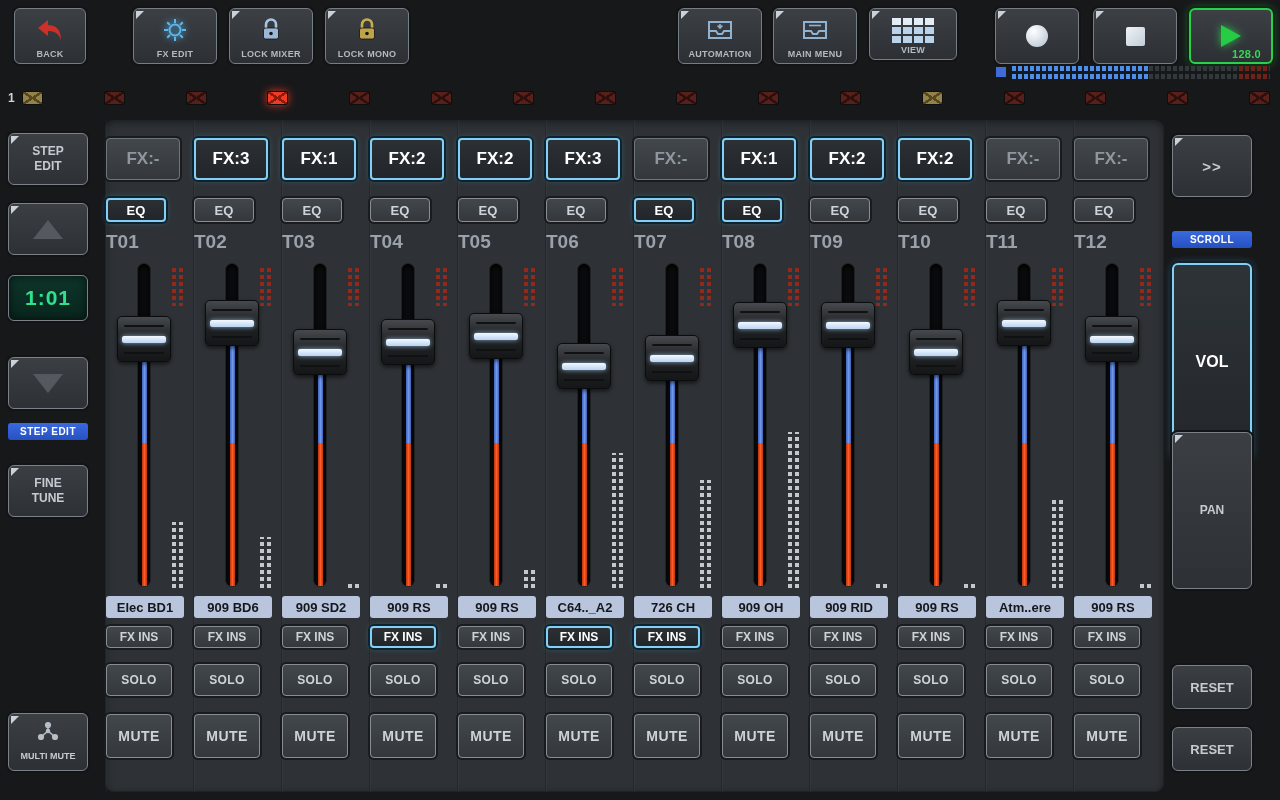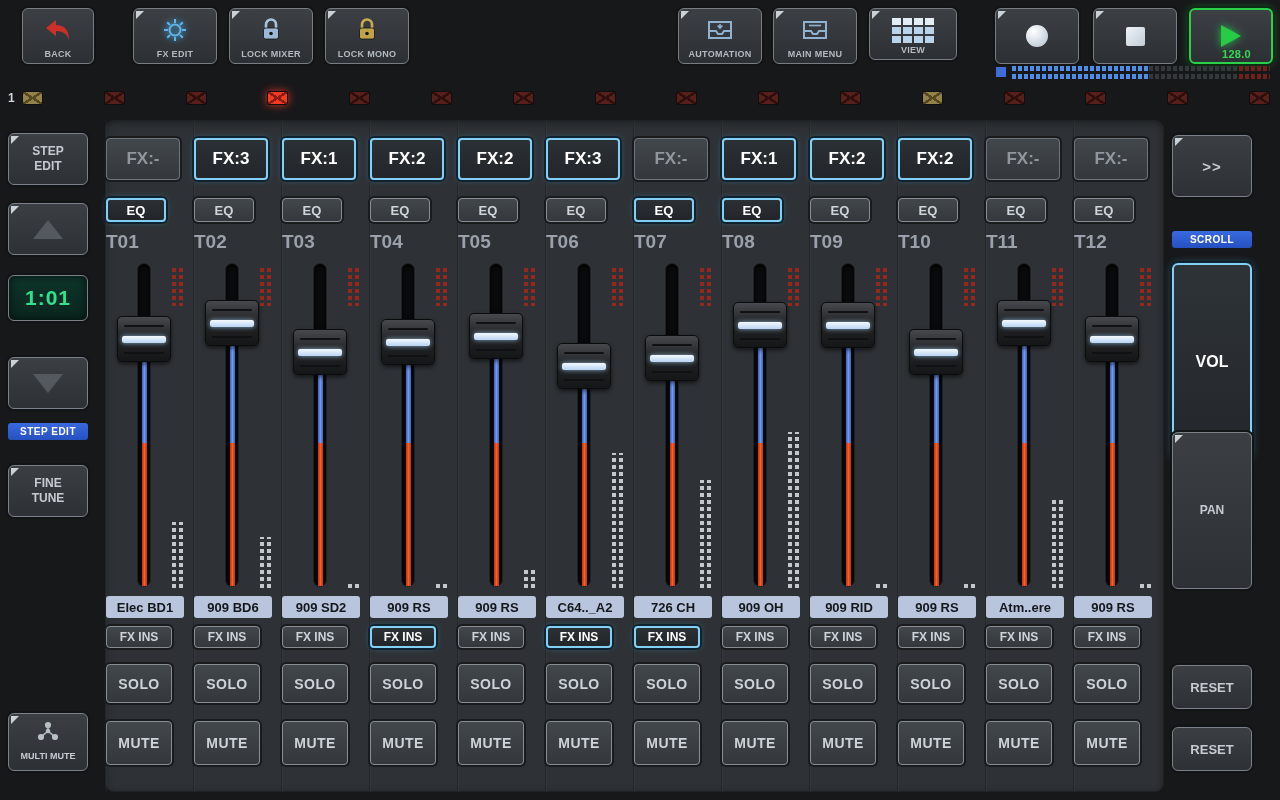--- a/index.html
+++ b/index.html
@@ -96,41 +96,41 @@
   .m-red::before,.m-red::after{content:"";position:absolute;top:0;bottom:0;width:4px;
     background:repeating-linear-gradient(to bottom,#93281c 0 4px,transparent 4px 7px);}
   .m-lit::before,.m-lit::after{content:"";position:absolute;top:0;bottom:0;width:4px;
     background:repeating-linear-gradient(to top,#c3c8cd 0 4px,transparent 4px 7px);}
   .m-red::before,.m-lit::before{left:0;} .m-red::after,.m-lit::after{right:0;}
 
   .chname{margin-top:4px;width:78px;height:22px;background:#b9c4dd;color:#14171b;
     font-size:13px;font-weight:bold;border-radius:3px;display:flex;align-items:center;
     justify-content:center;white-space:nowrap;overflow:hidden;}
   .fxins{margin-top:8px;width:66px;height:22px;font-size:12px;}
-  .solo{margin-top:16px;width:66px;height:39px;font-size:14px;letter-spacing:.4px;}
+  .solo{margin-top:16px;width:66px;height:32px;font-size:12px;letter-spacing:.4px;}
   .mute{margin-top:18px;width:66px;height:44px;font-size:14px;letter-spacing:.4px;}
 
   
   .circle-icn{width:22px;height:22px;border-radius:50%;
     background:radial-gradient(circle at 35% 30%,#ffffff,#c6d2dd 72%);}
   .square-icn{width:19px;height:19px;border-radius:2px;
     background:linear-gradient(135deg,#eef3f8,#c2cdd7);}
   .play-icn{width:0;height:0;border-top:11px solid transparent;border-bottom:11px solid transparent;
     border-left:20px solid #25cc44;filter:drop-shadow(0 0 4px rgba(45,220,80,.8));}
   .playbtn{border:2px solid #2bd04a !important;
     box-shadow:0 0 0 2px #0d2a14,0 0 9px rgba(45,210,75,.5) !important;}
-  .bpm{position:absolute;bottom:2px;right:20px;font-size:11px;font-weight:bold;color:#36d850;}
+  .bpm{position:absolute;bottom:2px;right:10px;font-size:11px;font-weight:bold;color:#36d850;}
   .view-grid{display:grid;grid-template-columns:repeat(4,9px);grid-auto-rows:7px;gap:2px;}
   .view-grid div{background:#b9d4ea;}
   .view-grid div:nth-child(-n+4){background:#e2edf6;}
 </style>
 </head>
 <body>
 
-<button class="hwbtn" style="left:22px;top:8px;width:72px;height:56px">
+<button class="hwbtn" style="left:14px;top:8px;width:72px;height:56px">
   <span class="icn">
     <svg width="30" height="24" viewBox="0 0 30 24">
         <path d="M13 2 L3 10 L13 18 L13 13 C20 13 24 16 26 22 C26 12 21 7 13 7 Z" fill="#cc3028"></path>
       </svg>
   </span>
   <span>BACK</span>
 </button>
 
 <button class="hwbtn notch" style="left:133px;top:8px;width:84px;height:56px">
   <span class="icn">

